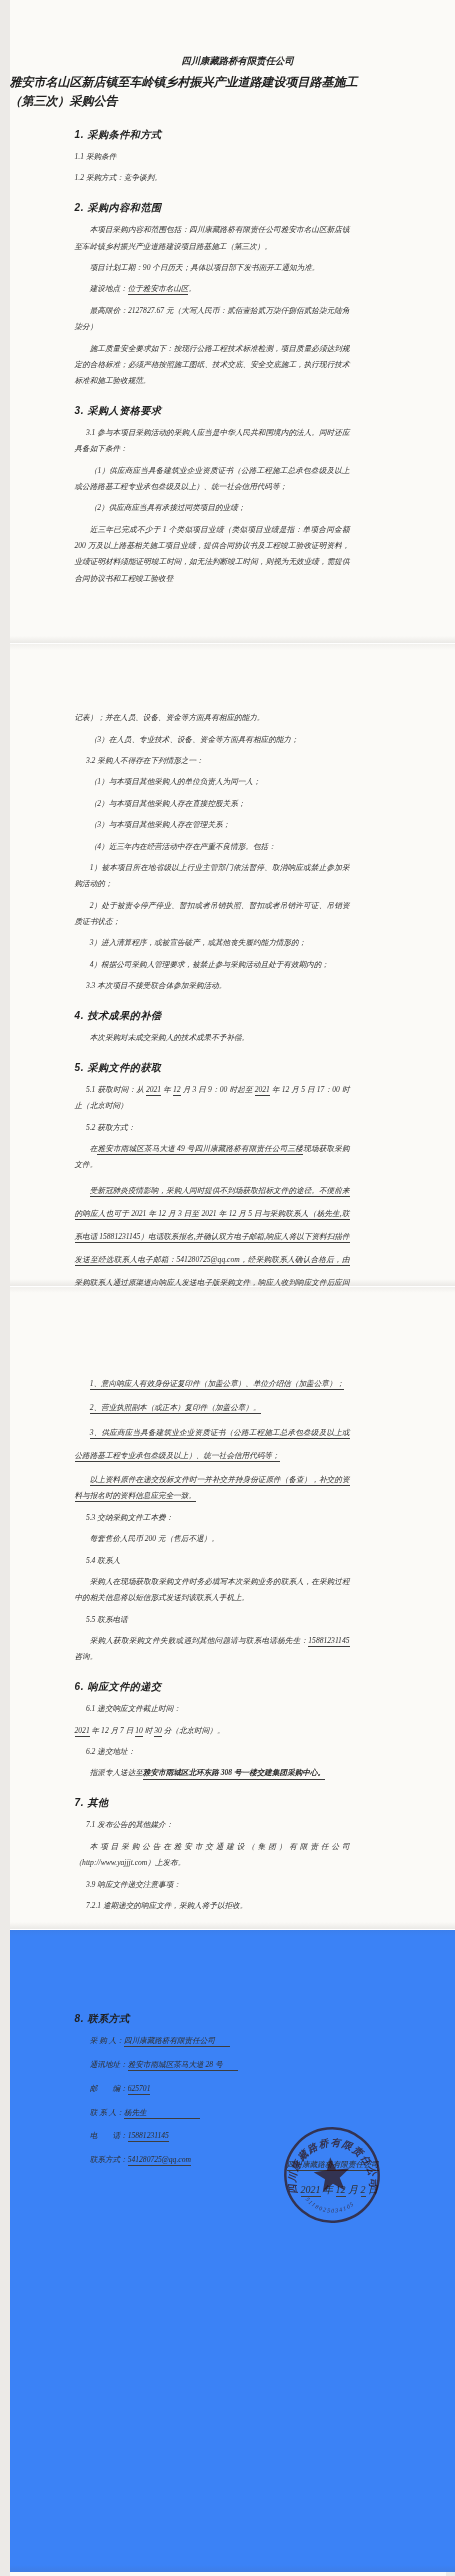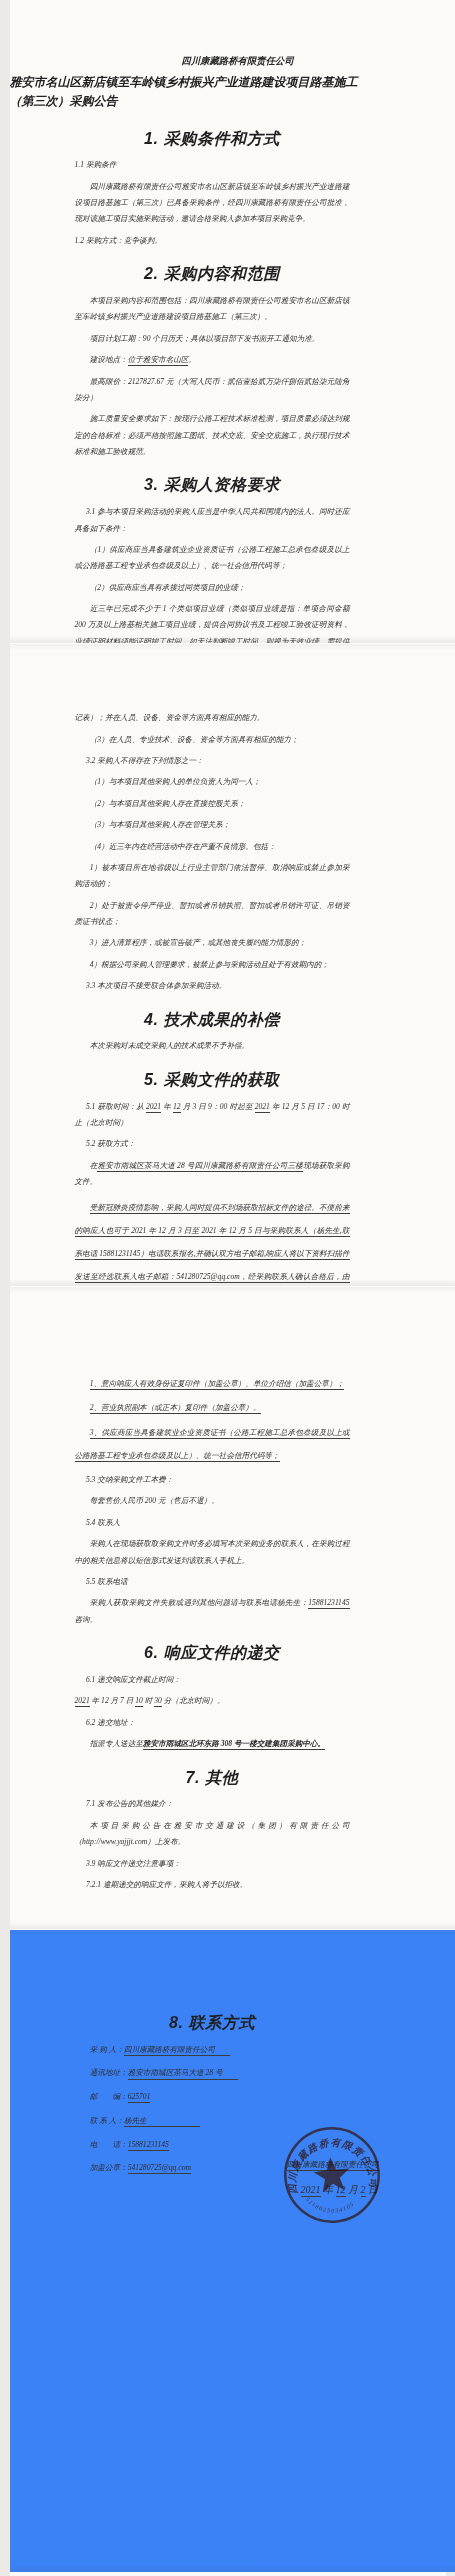--- a/index.html
+++ b/index.html
@@ -17,22 +17,22 @@
   .page.p2{padding-top:61px;}
   .page.p3{padding-top:84px;}
   .page.p4{padding-top:65px;background:#3b82f6;}
 
   .title-company{margin:0 -116px 3.4px -65px;text-align:center;
         font-size:9.4px;font-weight:700;line-height:1.7;color:#262626;}
   .title-main{margin:0 -116px 0 -65px;
         font-size:12px;font-weight:700;line-height:1.55;color:#222;}
 
   .blk{font-size:7.6px;line-height:2.15;margin:5.1px 0;text-align:justify;}
-  .h2{font-family:"Liberation Sans","DejaVu Sans",sans-serif;font-size:16px;font-weight:700;
-      color:#1f1f1f;margin:14.2px 0 7.4px;text-align:center;letter-spacing:0.6px;line-height:1.4;}
+  .h2{font-family:"Liberation Sans","DejaVu Sans",sans-serif;font-size:10px;font-weight:700;
+      color:#1f1f1f;margin:14.2px 0 7.4px;text-align:left;letter-spacing:0.6px;line-height:1.4;}
   .content > .h2:first-child{margin-top:17px;}
   .ind{text-indent:2em;}
   .ind15{text-indent:1.5em;}
   .wide{line-height:3.05;}
   .item{line-height:3.05;margin:1.1px 0;}
   .contact{margin:7.4px 0;}
   .u{border-bottom:0.7px solid #3d3d3d;padding-bottom:1.1px;}
   .b{font-weight:700;}
 
   .sig-name{position:absolute;left:277px;top:227px;margin:0;font-size:7.7px;z-index:2;}
@@ -47,21 +47,20 @@
 
 <div class="doc">
 
   <div class="page p1">
     <div class="title-company">四川康藏路桥有限责任公司</div>
     <div class="title-main">雅安市名山区新店镇至车岭镇乡村振兴产业道路建设项目路基施工</div>
     <div class="title-main">（第三次）采购公告</div>
     <div class="content">
         <div class="blk h2"><span>1.  采购条件和方式</span></div>
         <div class="blk"><span>1.1 采购条件</span></div>
-        <div class="blk ind"><span>四川康藏路桥有限责任公司雅安市名山区新店镇至车岭镇乡村振兴产业道路建设项目路基施工（第三次）已具备采购条件，经四川康藏路桥有限责任公司批准，现对该施工项目实施采购活动，邀请合格采购人参加本项目采购竞争。</span></div>
         <div class="blk"><span>1.2 采购方式：竞争谈判。</span></div>
         <div class="blk h2"><span>2.  采购内容和范围</span></div>
         <div class="blk ind"><span>本项目采购内容和范围包括：四川康藏路桥有限责任公司雅安市名山区新店镇至车岭镇乡村振兴产业道路建设项目路基施工（第三次）。</span></div>
         <div class="blk ind"><span>项目计划工期：90 个日历天；具体以项目部下发书面开工通知为准。</span></div>
         <div class="blk ind"><span>建设地点：</span><span class="u">位于雅安市名山区</span><span>。</span></div>
         <div class="blk ind"><span>最高限价：2127827.67 元（大写人民币：贰佰壹拾贰万柒仟捌佰贰拾柒元陆角柒分）</span></div>
         <div class="blk ind"><span>施工质量安全要求如下：按现行公路工程技术标准检测，项目质量必须达到规定的合格标准；必须严格按照施工图纸、技术交底、安全交底施工，执行现行技术标准和施工验收规范。</span></div>
         <div class="blk h2"><span>3.  采购人资格要求</span></div>
         <div class="blk ind15"><span>3.1 参与本项目采购活动的采购人应当是中华人民共和国境内的法人。同时还应具备如下条件：</span></div>
         <div class="blk ind"><span>（1）供应商应当具备建筑业企业资质证书（公路工程施工总承包叁级及以上或公路路基工程专业承包叁级及以上）、统一社会信用代码等；</span></div>
@@ -82,30 +81,31 @@
         <div class="blk ind"><span>1）被本项目所在地省级以上行业主管部门依法暂停、取消响应或禁止参加采购活动的；</span></div>
         <div class="blk ind"><span>2）处于被责令停产停业、暂扣或者吊销执照、暂扣或者吊销许可证、吊销资质证书状态；</span></div>
         <div class="blk ind"><span>3）进入清算程序，或被宣告破产，或其他丧失履约能力情形的；</span></div>
         <div class="blk ind"><span>4）根据公司采购人管理要求，被禁止参与采购活动且处于有效期内的；</span></div>
         <div class="blk ind15"><span>3.3 本次项目不接受联合体参加采购活动。</span></div>
         <div class="blk h2"><span>4.  技术成果的补偿</span></div>
         <div class="blk ind"><span>本次采购对未成交采购人的技术成果不予补偿。</span></div>
         <div class="blk h2"><span>5.  采购文件的获取</span></div>
         <div class="blk ind15"><span>5.1 获取时间：从 </span><span class="u">2021</span><span> 年 </span><span class="u">12</span><span> 月 3 日 9：00 时起至 </span><span class="u">2021</span><span> 年 12 月 5 日 17：00 时止（北京时间）</span></div>
         <div class="blk ind15"><span>5.2 获取方式：</span></div>
-        <div class="blk ind"><span>在</span><span class="u">雅安市雨城区茶马大道 28 号四川康藏路桥有限责任公司三楼</span><span>现场获取采购文件。</span></div>
+        <div class="blk ind"><span>在</span><span class="u">雅安市雨城区茶马大道 49 号四川康藏路桥有限责任公司三楼</span><span>现场获取采购文件。</span></div>
         <div class="blk ind wide"><span class="u">受新冠肺炎疫情影响，采购人同时提供不到场获取招标文件的途径。不便前来的响应人也可于 2021 年 12 月 3 日至 2021 年 12 月 5 日与采购联系人（杨先生,联系电话 15881231145）电话联系报名,并确认双方电子邮箱,响应人将以下资料扫描件发送至经选联系人电子邮箱：541280725@qq.com，经采购联系人确认合格后，由采购联系人通过原渠道向响应人发送电子版采购文件，响应人收到响应文件后应回复确认。报名所需资料扫描件如下：</span></div>
       </div>
   </div>
 
   <div class="page p3">
     <div class="content">
         <div class="blk ind item"><span class="u">1、意向响应人有效身份证复印件（加盖公章）、单位介绍信（加盖公章）；</span></div>
         <div class="blk ind item"><span class="u">2、营业执照副本（或正本）复印件（加盖公章）。</span></div>
         <div class="blk ind item"><span class="u">3、供应商应当具备建筑业企业资质证书（公路工程施工总承包叁级及以上或公路路基工程专业承包叁级及以上）、统一社会信用代码等；</span></div>
+        <div class="blk ind"><span class="u">以上资料原件在递交投标文件时一并补交并持身份证原件（备查），补交的资料与报名时的资料信息应完全一致。</span></div>
         <div class="blk ind15"><span>5.3 交纳采购文件工本费：</span></div>
         <div class="blk ind"><span>每套售价人民币 200  元（售后不退）。</span></div>
         <div class="blk ind15"><span>5.4 联系人</span></div>
         <div class="blk ind"><span>采购人在现场获取取采购文件时务必填写本次采购业务的联系人，在采购过程中的相关信息将以短信形式发送到该联系人手机上。</span></div>
         <div class="blk ind15"><span>5.5 联系电话</span></div>
         <div class="blk ind"><span>采购人获取采购文件失败或遇到其他问题请与联系电话杨先生：</span><span class="u">15881231145</span><span> 咨询。</span></div>
         <div class="blk h2"><span>6.  响应文件的递交</span></div>
         <div class="blk ind15"><span>6.1 递交响应文件截止时间：</span></div>
         <div class="blk"><span class="u">2021</span><span> 年 12 月 7 日 </span><span class="u">10</span><span> 时 </span><span class="u">30</span><span> 分（北京时间）。</span></div>
         <div class="blk ind15"><span>6.2 递交地址：</span></div>
@@ -119,21 +119,21 @@
   </div>
 
   <div class="page p4">
     <div class="content">
         <div class="blk h2"><span>8.  联系方式</span></div>
         <div class="blk ind contact"><span>采 购 人：</span><span class="u">四川康藏路桥有限责任公司　　</span></div>
         <div class="blk ind contact"><span>通讯地址：</span><span class="u">雅安市雨城区茶马大道 28 号　　</span></div>
         <div class="blk ind contact"><span>邮　　编：</span><span class="u">625701</span></div>
         <div class="blk ind contact"><span>联 系 人：</span><span class="u">杨先生　　　　　　　</span></div>
         <div class="blk ind contact"><span>电　　话：</span><span class="u">15881231145</span></div>
-        <div class="blk ind contact"><span>加盖公章：</span><span class="u">541280725@qq.com</span></div>
+        <div class="blk ind contact"><span>联系方式：</span><span class="u">541280725@qq.com</span></div>
         <div class="blk sig-name"><span class="u">四川康藏路桥有限责任公司</span></div>
         <div class="blk sig-date"><span class="u">2021</span><span> 年 </span><span class="u">12</span><span> 月 </span><span class="u">2</span><span> 日</span></div>
       </div>
 
     <svg class="seal" viewBox="0 0 180 180" aria-hidden="true">
       <circle cx="90" cy="90" r="84" fill="none" stroke="#d5402f" stroke-width="4.5"></circle>
       <polygon fill="#d5402f" points="90,58 98.2,80.7 122.3,81.5 103.3,96.3 110,119.5 90,106 70,119.5 76.7,96.3 57.7,81.5 81.8,80.7"></polygon>
       <defs>
         <path id="sealArcTop" d="M 25,121 A 67,67 0 1 1 155,121" fill="none"></path>
         <path id="sealArcBottom" d="M 37,127 A 61,61 0 0 0 143,127" fill="none"></path>

